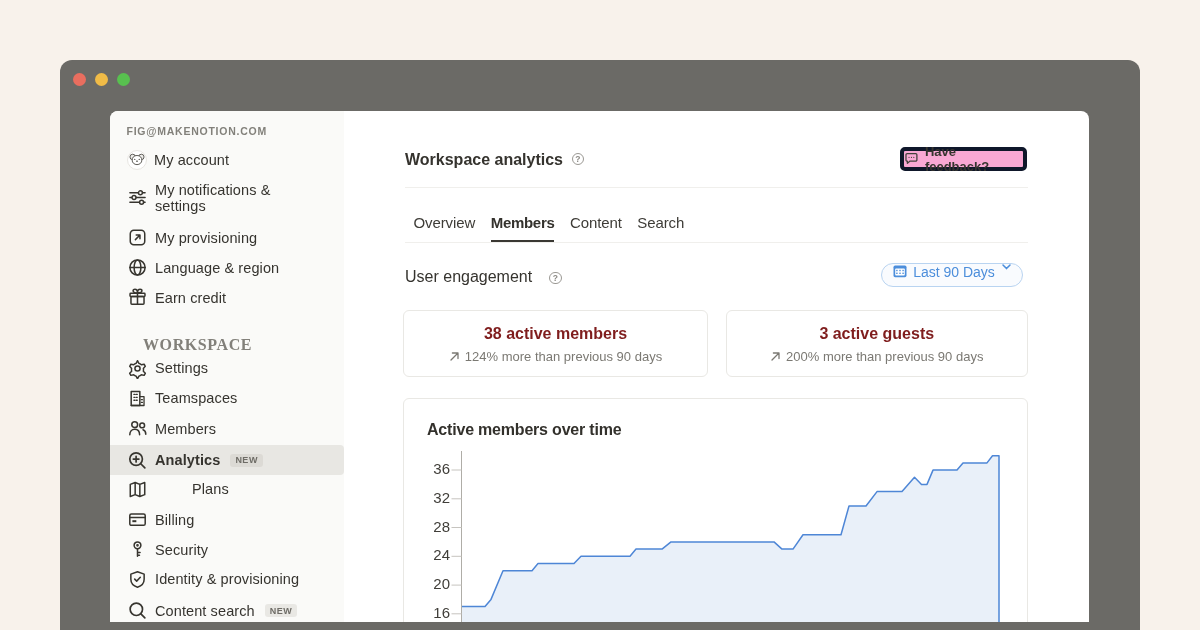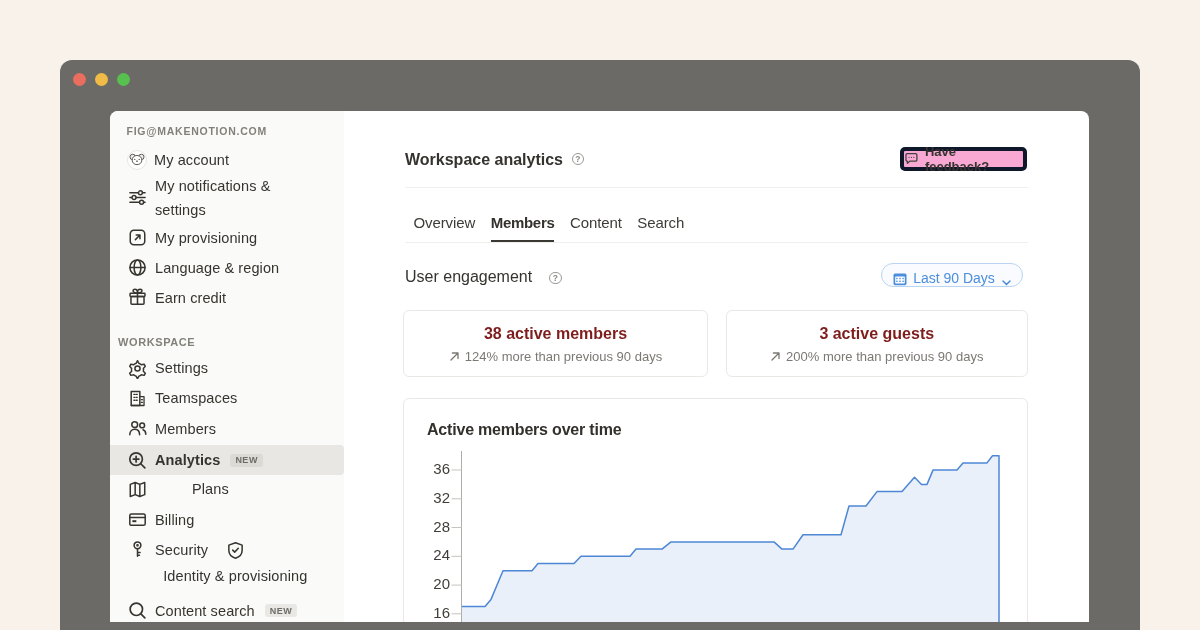--- a/index.html
+++ b/index.html
@@ -3,38 +3,38 @@
 <meta charset="utf-8">
 <style>
 * { margin:0; padding:0; box-sizing:border-box; }
 html,body { width:1200px; height:630px; overflow:hidden; }
 body { background:#F8F2EB; font-family:"Liberation Sans", sans-serif; position:relative; }
 .win { position:absolute; left:60px; top:60px; width:1080px; height:570px; background:#6B6A66; border-radius:12px 12px 0 0; }
 .tl { position:absolute; top:73px; width:13px; height:13px; border-radius:50%; }
 .panel { position:absolute; left:110px; top:111px; width:979px; height:511px; background:#ffffff; border-radius:8px 8px 0 0; overflow:hidden; }
 .sidebar { position:absolute; left:0; top:0; width:233.5px; height:519px; background:#FAFAF8; }
 .acct { position:absolute; left:16.5px; top:14px; font-size:10.5px; letter-spacing:0.75px; color:#82807A; font-weight:bold; }
-.wslabel { position:absolute; left:8px; top:225px; font-size:11px; letter-spacing:0.6px; color:#82807A; font-weight:bold; }
+.wslabel { position:absolute; left:33px; top:225px; font-size:16px; letter-spacing:0.6px; color:#82807A; font-weight:bold;font-family:Liberation Serif, serif; }
 .row { position:absolute; left:0; width:100%; height:30px; display:flex; align-items:center; padding-left:17px; gap:7px; font-size:14.5px; letter-spacing:0.1px; color:#36342F; }
 .row svg { flex:0 0 auto; }
 .row.sel { background:#E8E7E3; border-radius:0 4px 4px 0; font-weight:bold; }
 .badge { font-size:9px; font-weight:bold; letter-spacing:0.5px; color:#6E6C66; background:#DCDAD5; border-radius:3px; padding:1.5px 5px; margin-left:3px; }
 .badge.onwhite { background:#E9E8E4; }
 .ic { stroke:#37352F; fill:none; stroke-width:1.3; stroke-linecap:round; stroke-linejoin:round; }
 
 .h1 { position:absolute; left:295px; top:40px; font-size:16px; font-weight:bold; color:#35332E; }
 .qcirc { position:absolute; width:12.5px; height:12.5px; border-radius:50%; border:1px solid #9B9994; color:#8A8883; font-size:8.5px; font-weight:bold; display:flex; align-items:center; justify-content:center; }
 .fb { position:absolute; left:790px; top:36px; width:127px; height:23.5px; border:4px solid #0f172a; border-radius:5px; display:flex; align-items:center; justify-content:center; gap:6px; font-size:13px; font-weight:bold; color:#36342F; background:#f9a8d4; }
 .div1 { position:absolute; left:295px; top:75.5px; width:623px; height:1px; background:#F0EFEC; }
 .tabs { position:absolute; left:303.5px; top:102px; display:flex; gap:15.5px; font-size:15px; color:#3E3C37; }
 .tab { line-height:19px; padding-bottom:7.4px; letter-spacing:-0.1px; }
 .tab.act { font-weight:bold; color:#34322D; border-bottom:2.4px solid #3A3833; padding-bottom:8.2px; letter-spacing:-0.3px; }
 .div2 { position:absolute; left:295px; top:131.2px; width:623px; height:1px; background:#F0EFEC; }
 .h2 { position:absolute; left:295px; top:157.3px; font-size:16px; font-weight:normal; color:#35332E; }
-.last90 { position:absolute; left:771px; top:152px; width:142px; height:23.5px; border:1px solid #B9D4F1; border-radius:12px; background:#F9FBFE; display:flex; align-items:flex-end; justify-content:center; gap:6px; font-size:14px; color:#4C8EDB; }
+.last90 { position:absolute; left:771px; top:152px; width:142px; height:23.5px; border:1px solid #B9D4F1; border-radius:12px; background:#F9FBFE; display:flex; align-items:flex-start; justify-content:center; gap:6px; font-size:14px; color:#4C8EDB; }
 .card { position:absolute; top:199px; height:67px; border:1px solid #E9E8E4; border-radius:6px; background:#fff; text-align:center; }
 .card .t { margin-top:13.5px; font-size:16px; font-weight:bold; color:#7f1d1d; }
 .card .s { margin-top:6px; font-size:13px; color:#7B7973; display:flex; align-items:center; justify-content:center; gap:5px; }
 .chartcard { position:absolute; left:293px; top:287px; width:625px; height:245px; border:1px solid #E9E8E4; border-radius:6px; background:#fff; }
 .ct { position:absolute; left:23px; top:22px; font-size:16px; font-weight:bold; color:#33312C; letter-spacing:-0.2px; }
 </style>
 </head>
 <body>
 <div class="win"></div>
 <div class="tl" style="left:73px; background:#E96E5F;"></div>
@@ -55,21 +55,21 @@
         </svg>
       <span>My account</span>
     </div>
     <div class="row" style="top:61px; height:50px;">
       <svg width="21" height="21" viewBox="0 0 18 18" class="ic">
           <path d="M2.5 5 h13 M2.5 9 h13 M2.5 13 h13"></path>
           <circle cx="11.5" cy="5" r="1.7" fill="#FAFAF8"></circle>
           <circle cx="6" cy="9" r="1.7" fill="#FAFAF8"></circle>
           <circle cx="12.5" cy="13" r="1.7" fill="#FAFAF8"></circle>
         </svg>
-      <span style="line-height:24px; padding-top:1px;">My notifications &amp;<br>settings</span>
+      <span style="line-height:16px; padding-top:1px;">My notifications &amp;<br>settings</span>
     </div>
     <div class="row" style="top:111.5px;">
       <svg width="21" height="21" viewBox="0 0 18 18" class="ic">
           <rect x="2.8" y="2.8" width="12.4" height="12.4" rx="3"></rect>
           <path d="M7.2 10.8 L10.9 7.1 M7.9 6.9 h3.2 v3.2"></path>
         </svg>
       <span>My provisioning</span>
     </div>
     <div class="row" style="top:141.5px;">
       <svg width="21" height="21" viewBox="0 0 18 18" class="ic">
@@ -133,21 +133,21 @@
       <span>Billing</span>
     </div>
     <div class="row" style="top:423.5px;">
       <svg width="21" height="21" viewBox="0 0 18 18" class="ic">
           <circle cx="9" cy="5.4" r="2.9"></circle>
           <circle cx="9" cy="5.4" r="0.5"></circle>
           <path d="M9 8.3 V14.8 M9 11.5 h2.2 M9 14 h1.7"></path>
         </svg>
       <span>Security</span>
     </div>
-    <div class="row" style="top:429px;flex-direction:column;">
+    <div class="row" style="top:453px;">
       <svg width="21" height="21" viewBox="0 0 18 18" class="ic">
           <path d="M9 2.3 L14.7 4.4 V8.8 c0 3.5 -2.4 5.8 -5.7 6.8 C5.7 14.6 3.3 12.3 3.3 8.8 V4.4 Z"></path>
           <path d="M6.6 8.7 l1.7 1.7 l3.1 -3.3"></path>
         </svg>
       <span>Identity &amp; provisioning</span>
     </div>
     <div class="row" style="top:484.5px;">
       <svg width="21" height="21" viewBox="0 0 18 18" class="ic" style="stroke-width:1.45;">
           <circle cx="8" cy="8" r="5.3"></circle>
           <path d="M11.9 11.9 L15.3 15.3"></path>

